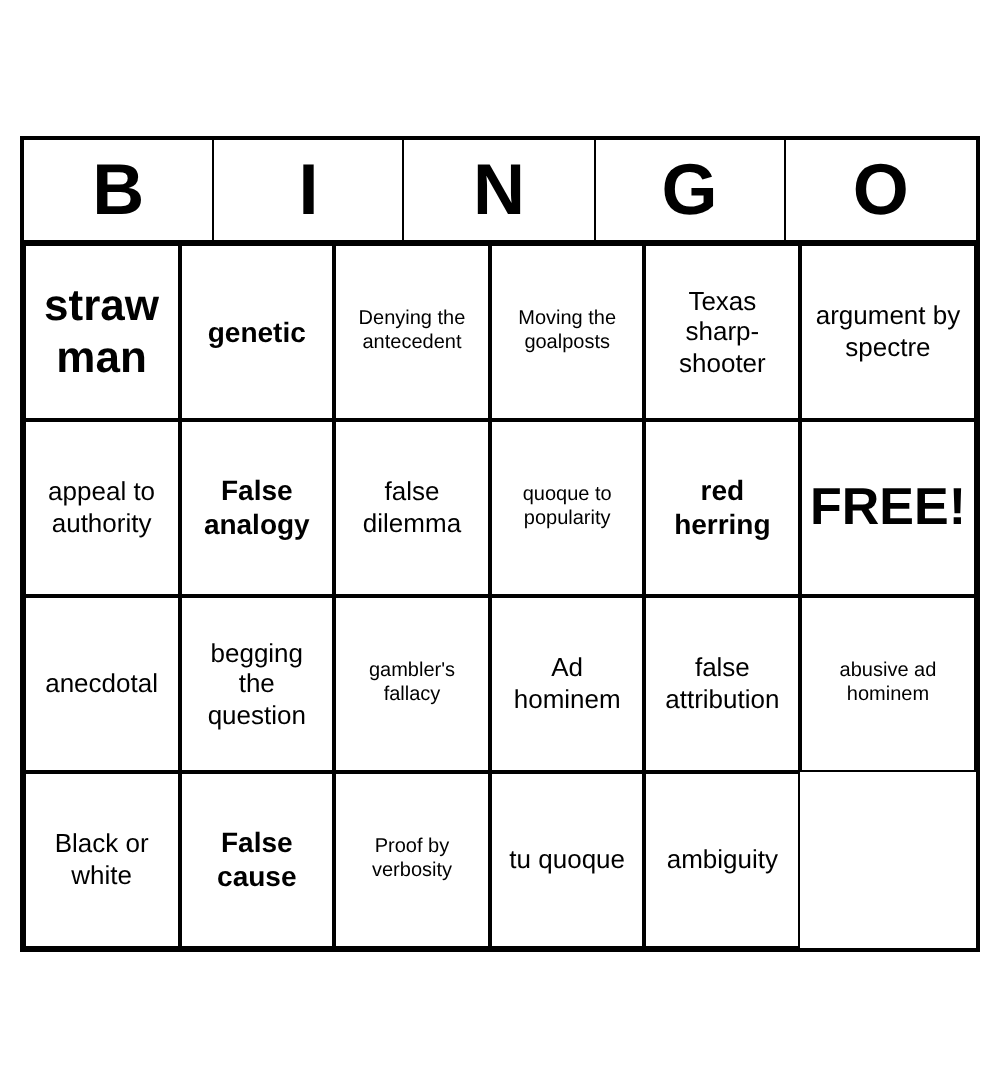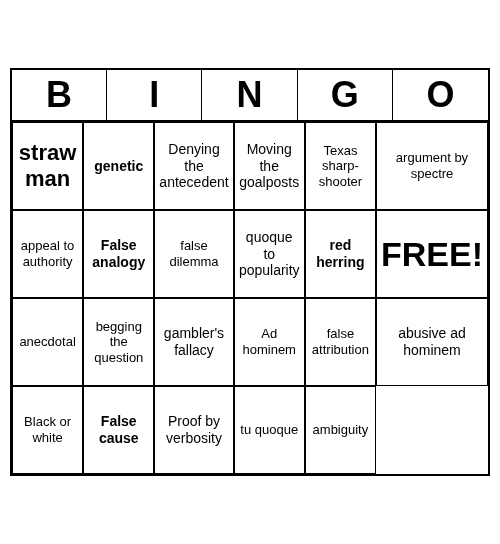--- a/index.html
+++ b/index.html
@@ -45,25 +45,25 @@
     }
     .bingo-cell.large-text {
       font-size: 22px;
       font-weight: bold;
     }
     .bingo-cell.medium-text {
       font-size: 14px;
       font-weight: bold;
     }
     .bingo-cell.free {
-      font-size: 34px;
+      font-size: 26px;
       font-weight: bold;
     }
     .bingo-cell.small-text {
-      font-size: 14px;
+      font-size: 10px;
     }
   </style>
 </head>
 <body>
 
 <div class="bingo-card">
   <div class="bingo-header">
   <div class="bingo-header-cell">B</div>
       <div class="bingo-header-cell">I</div>
       <div class="bingo-header-cell">N</div>

